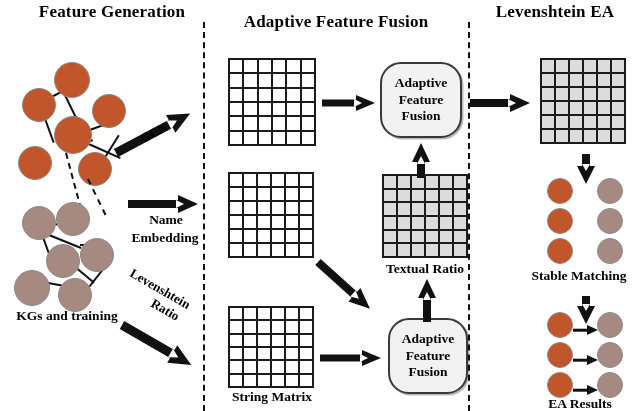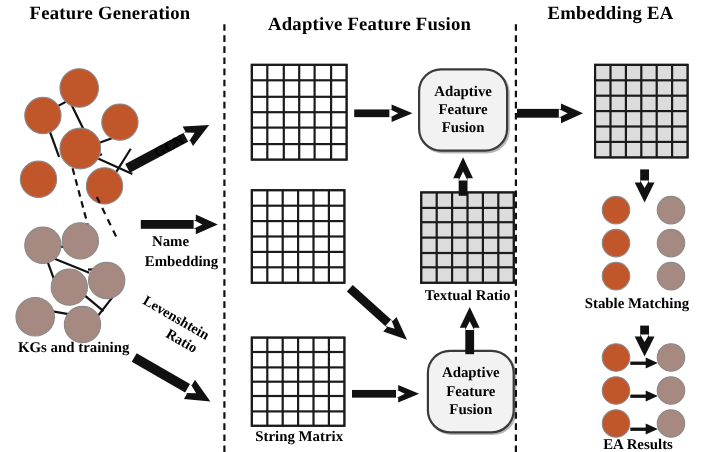--- a/index.html
+++ b/index.html
@@ -53,23 +53,23 @@
                   height:2.6px;background:#111;}
   .thinarrow .head{position:absolute;top:50%;transform:translateY(-50%);
                    width:0;height:0;border-style:solid;
                    border-color:transparent transparent transparent #111;}
 </style>
 </head>
 <body>
 
 <div id="stage">
 
-  <div class="ttl" style="left:0px;top:2px;width:200px;">Feature Generation</div>
+  <div class="ttl" style="left:12px;top:2px;width:200px;">Feature Generation</div>
   <div class="ttl" style="left:205px;top:12px;width:262px;">Adaptive Feature Fusion</div>
-  <div class="ttl" style="left:470px;top:2px;width:170px;">Embedding EA</div>
+  <div class="ttl" style="left:470px;top:2px;width:170px;">Levenshtein EA</div>
 
   <div class="divider" style="left:203px;top:22px;height:389px;"></div>
   <div class="divider" style="left:468px;top:22px;height:389px;"></div>
 
   <div>
 
     <div class="edge" style="left:44px;top:100px;width:34px;transform:rotate(-28deg);"></div>
     <div class="edge" style="left:40px;top:104px;width:40px;transform:rotate(70deg);"></div>
     <div class="edge" style="left:62px;top:88px;width:52px;transform:rotate(64deg);"></div>
     <div class="edge" style="left:62px;top:148px;width:32px;transform:rotate(-16deg);"></div>
@@ -111,21 +111,21 @@
     <div class="head" style="left:62px;border-width:10px 0 10px 22px;"></div>
     <div class="notch" style="left:60px;border-width:5px 0 5px 9px;"></div>
   </div>
   <div class="arrowlbl" style="left:132px;top:126px;width:44px;transform:rotate(-28deg);">GCN</div>
 
   <div class="barrow" style="left:128px;top:198px;width:76px;height:12px;">
     <div class="bar" style="width:56px;height:8px;"></div>
     <div class="head" style="left:50px;border-width:9px 0 9px 20px;"></div>
     <div class="notch" style="left:48px;border-width:4.5px 0 4.5px 8px;"></div>
   </div>
-  <div class="lbl" style="left:116px;top:212px;width:78px;">Name</div>
+  <div class="lbl" style="left:127px;top:212px;width:78px;">Name</div>
   <div class="lbl" style="left:120px;top:230px;width:90px;">Embedding</div>
 
   <div class="barrow" style="left:122px;top:318px;width:86px;height:14px;transform:rotate(30deg);">
     <div class="bar" style="width:66px;height:9px;"></div>
     <div class="head" style="left:58px;border-width:10px 0 10px 22px;"></div>
     <div class="notch" style="left:56px;border-width:5px 0 5px 9px;"></div>
   </div>
   <div class="arrowlbl" style="left:114px;top:282px;width:92px;transform:rotate(30deg);">Levenshtein</div>
   <div class="arrowlbl" style="left:140px;top:303px;width:50px;transform:rotate(30deg);">Ratio</div>
 

